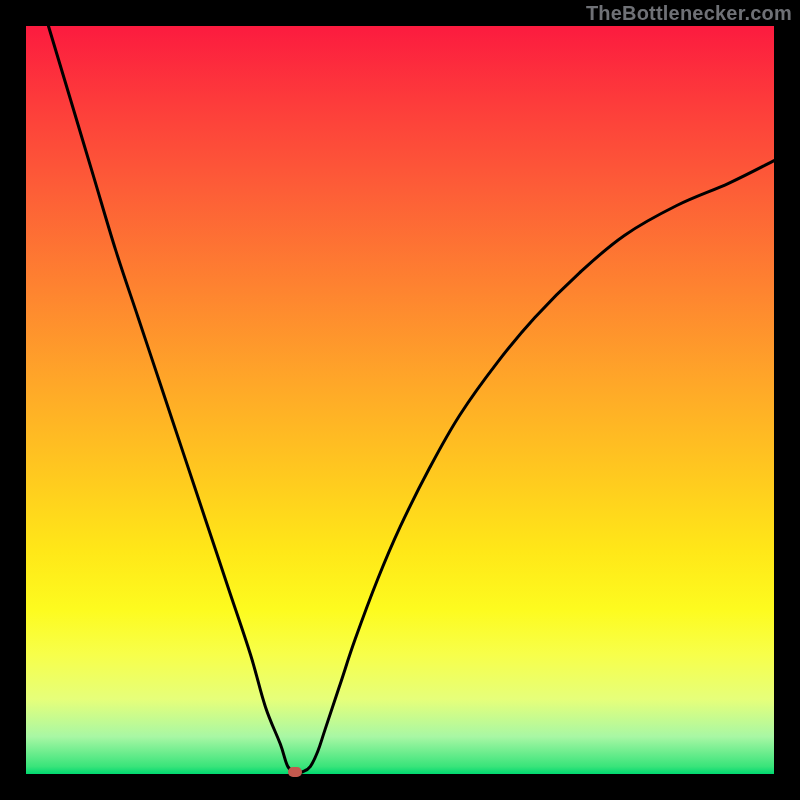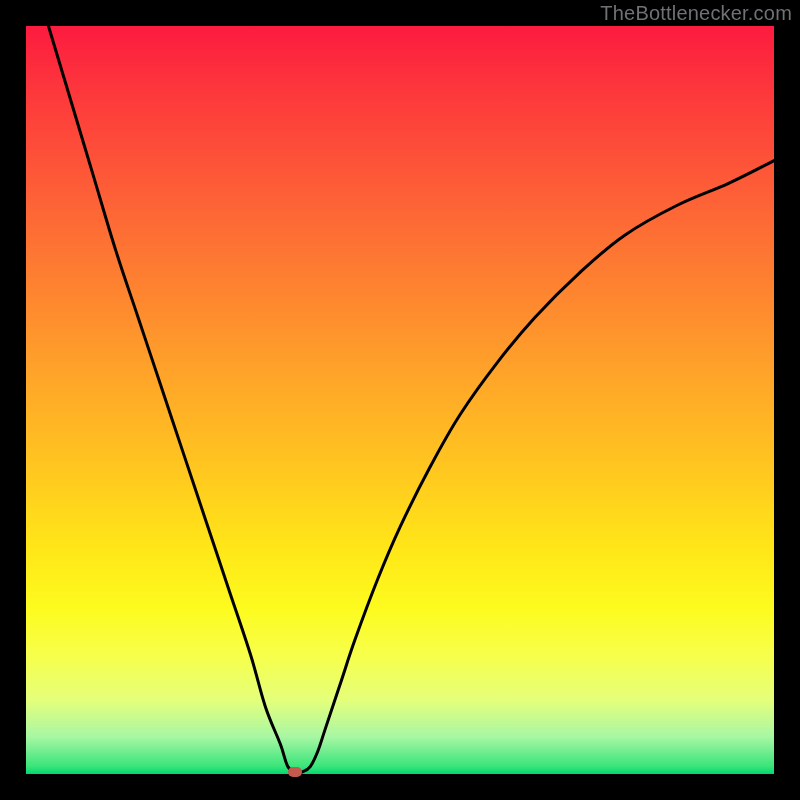--- a/index.html
+++ b/index.html
@@ -47,21 +47,21 @@
     width: 748px;
     height: 748px;
     overflow: visible;
   }
   .watermark {
     position: absolute;
     top: 2px;
     right: 8px;
     color: #6f7176;
     font-size: 20px;
-    font-weight: 400;
+    font-weight: 700;
     letter-spacing: 0.2px;
     user-select: none;
   }
   .marker {
     position: absolute;
     width: 14px;
     height: 10px;
     background: #c4594e;
     border-radius: 5px;
     transform: translate(-50%, -50%);

